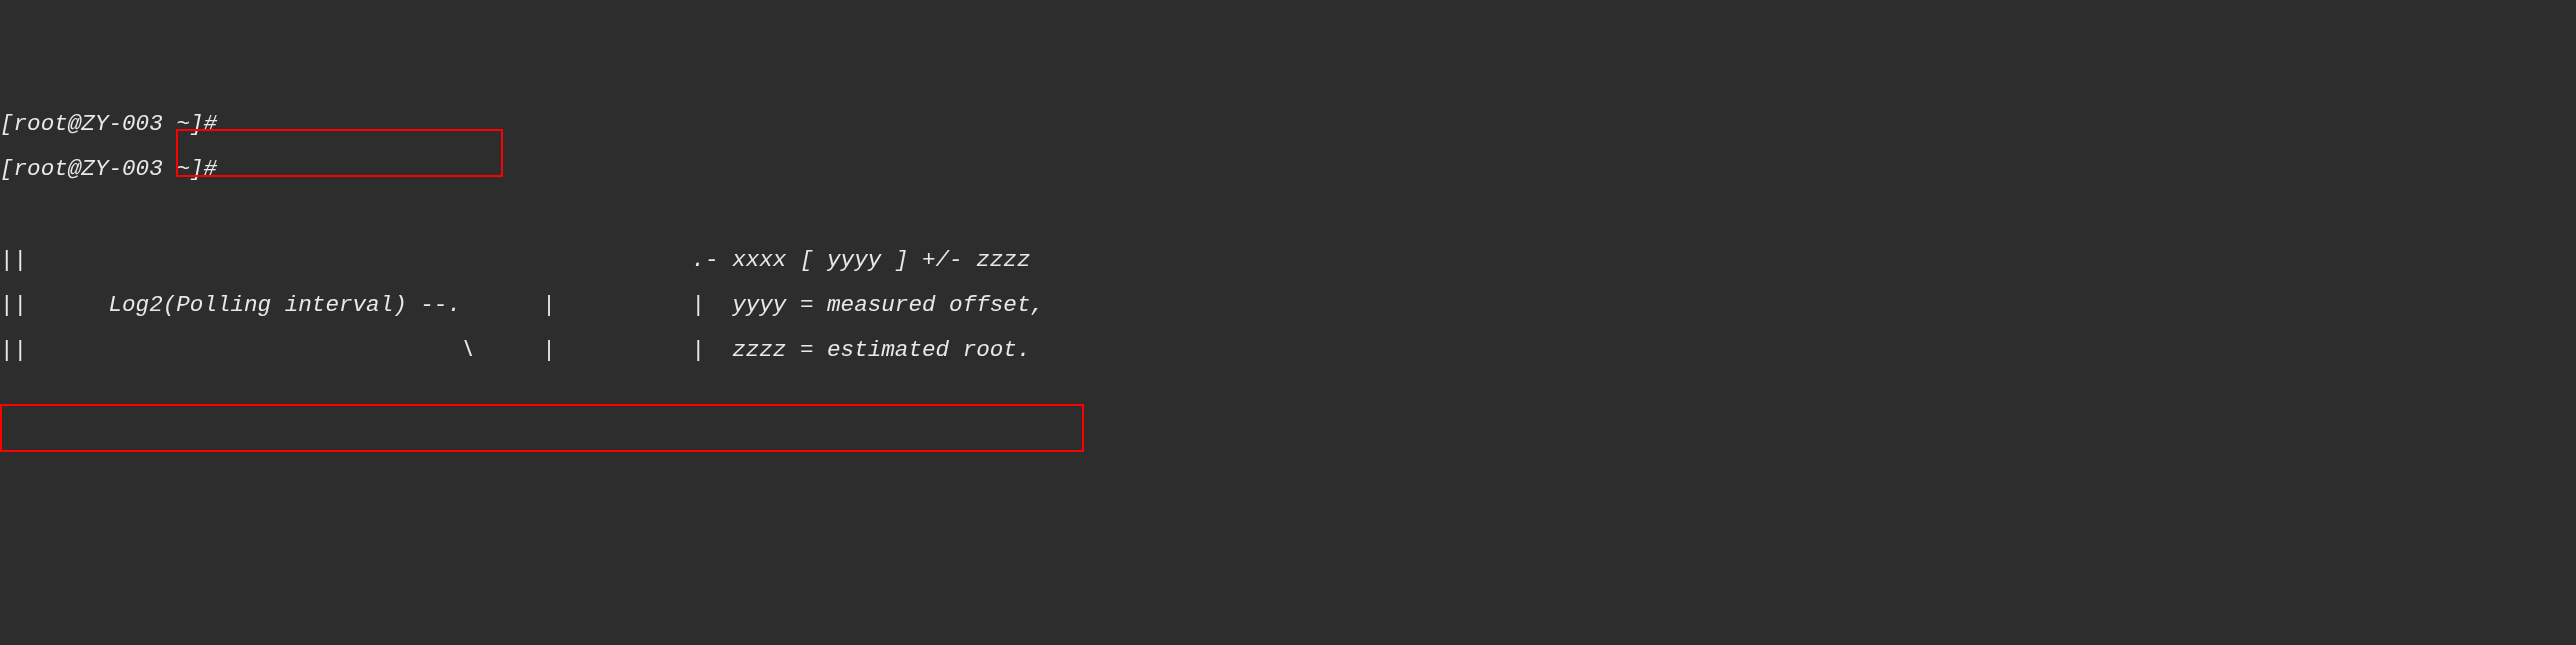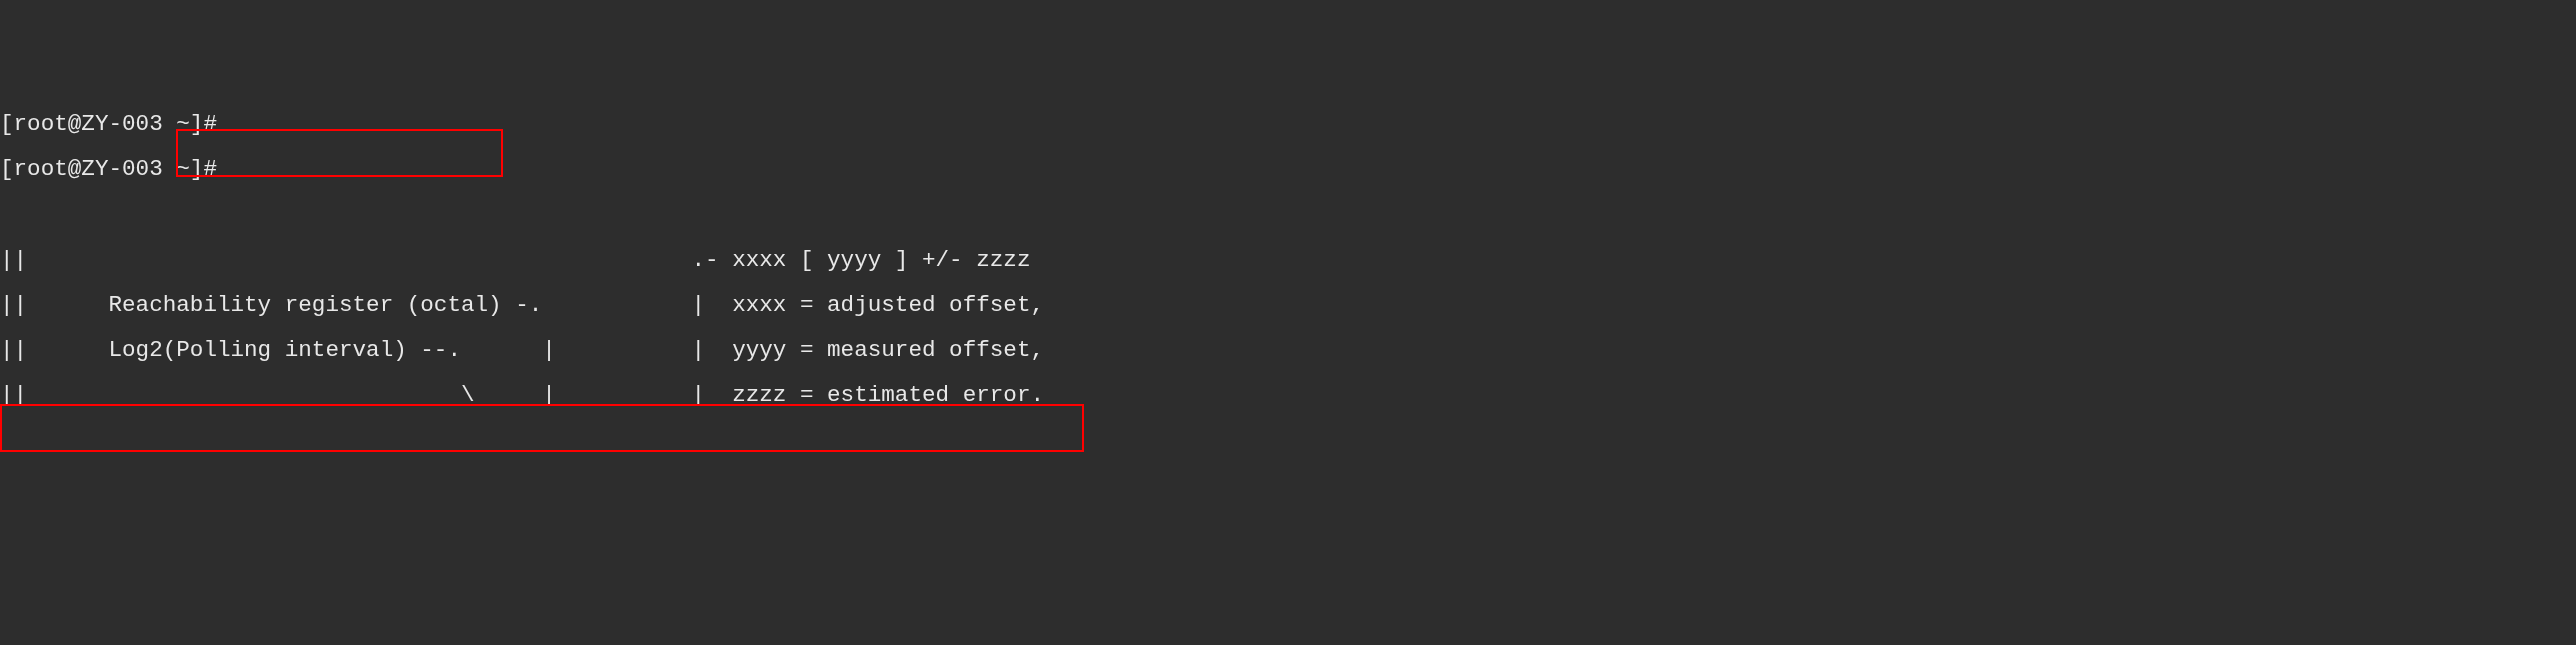--- a/index.html
+++ b/index.html
@@ -14,39 +14,39 @@
     width: 2576px;
   }
   .terminal {
     padding: 0;
     position: relative;
     width: 2576px;
   }
   .line {
     display: block;
     min-height: 22.6px;
+    font-style: italic;
   }
   .red-box {
     border: 2.8px solid #ff0000;
     position: absolute;
     pointer-events: none;
   }
 </style>
 </head>
 <body>
 
 
 <div class="terminal">
 <span class="line">[root@ZY-003 ~]#</span>
 <span class="line">[root@ZY-003 ~]#</span>
 <span class="line"></span>
 <span class="line">||                                                 .- xxxx [ yyyy ] +/- zzzz</span>
-<span class="line">||      Reachability register (octal) -.           |  xxxx = adjusted offset,</span>
 <span class="line">||      Log2(Polling interval) --.      |          |  yyyy = measured offset,</span>
-<span class="line">||                                \     |          |  zzzz = estimated error.</span>
+<span class="line">||                                \     |          |  zzzz = estimated root.</span>
 
 
 
 
 
 
 <div class="red-box" style="top:39px;left:176px;width:323px;height:44px;"></div>
 <div class="red-box" style="top:314px;left:0px;width:1080px;height:44px;"></div>
 </div>
 

